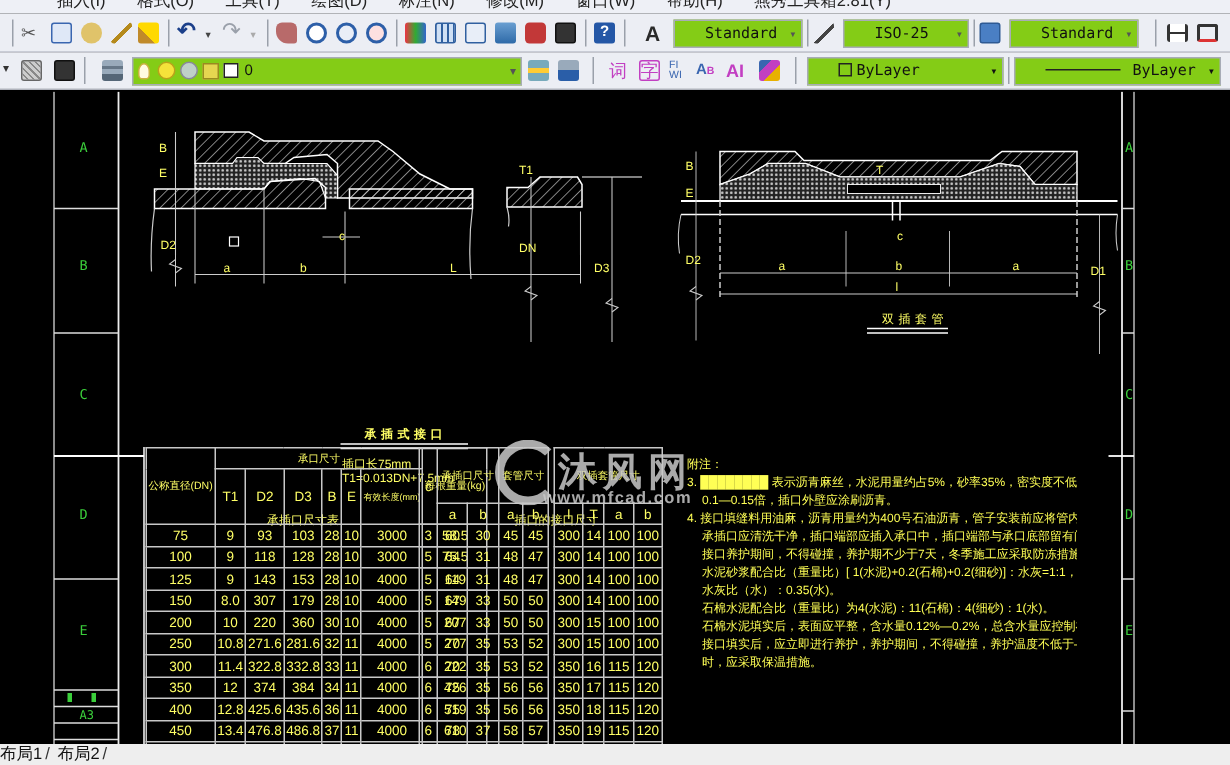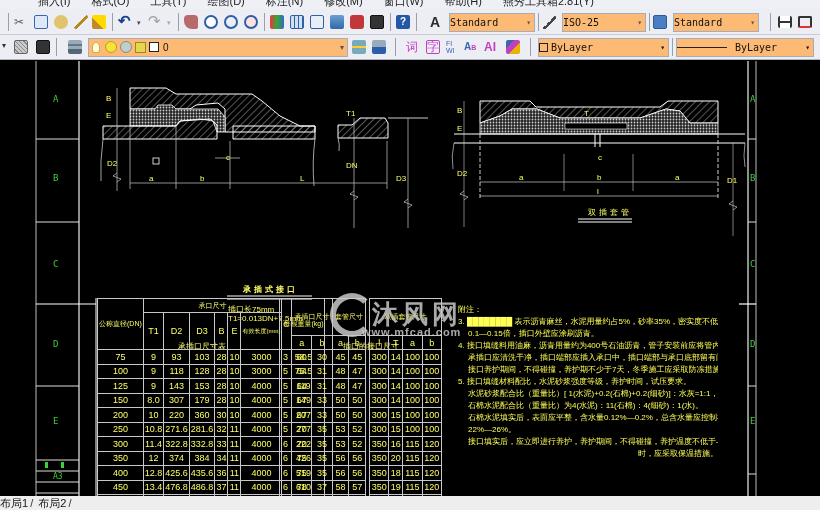--- a/index.html
+++ b/index.html
@@ -3,21 +3,21 @@
 <meta charset="utf-8">
 <style>
 *{box-sizing:border-box;margin:0;padding:0}
 body{width:820px;height:510px;overflow:hidden;background:#000;font-family:"Liberation Sans",sans-serif;position:relative}
 .menubar{position:absolute;left:0;top:0;width:820px;height:9px;background:#eef0f6;overflow:hidden;font-size:11px;line-height:9px;color:#222}
 .menubar span{margin-right:18px;position:relative;top:-3px}
 .tb1{position:absolute;left:0;top:9px;width:820px;height:26px;background:#eceef4;border-bottom:1px solid #c9ccd6}
 .tb2{position:absolute;left:0;top:35px;width:820px;height:25px;background:#eceef4;border-bottom:1px solid #b0b3bc}
 .ico{position:absolute;width:14px;height:14px;border-radius:2px}
 .sep{position:absolute;width:1px;height:18px;background:#9aa0aa}
-.combo{position:absolute;height:19px;background:#fdba74;border:1px solid #a8acb6;font-family:"DejaVu Sans Mono",monospace;font-size:10px;line-height:17px;padding-left:0;color:#111}
+.combo{position:absolute;height:19px;background:#84cc16;border:1px solid #a8acb6;font-family:"DejaVu Sans Mono",monospace;font-size:10px;line-height:17px;padding-left:20px;color:#111}
 .combo .arr{position:absolute;right:3px;top:0;font-size:8px;color:#555}
 .canvas{position:absolute;left:0;top:61px;width:820px;height:435px;background:#000;overflow:hidden}
 .statusbar{position:absolute;left:0;top:496px;width:820px;height:14px;background:#eeeeee;font-size:11px;line-height:14px;color:#111}
 .statusbar span{margin-right:2px}
 .grid-label{position:absolute;color:#3bcf3b;font-family:"DejaVu Sans Mono",monospace;font-size:9px}
 .tbl{position:absolute;border-collapse:collapse;color:#ffff66;font-family:"Liberation Sans Narrow","Liberation Sans",sans-serif;font-size:9px}
 .tbl td{border:1px solid #c8c8c8;text-align:center;height:14.5px;padding:0 1px;white-space:nowrap}
 .tbl .hd td{height:auto}
 .notes{position:absolute;left:458px;top:243px;width:260px;color:#ffff55;font-size:8px;line-height:11px}
 .notes div{margin-bottom:1px}
@@ -485,21 +485,21 @@
           <td>120</td>
         </tr>
         <tr>
           <td>6</td>
           <td>75</td>
           <td>35</td>
           <td>56</td>
           <td>56</td>
           <td style="border: none;"></td>
           <td>350</td>
-          <td>20</td>
+          <td>17</td>
           <td>115</td>
           <td>120</td>
         </tr>
         <tr>
           <td>6</td>
           <td>75</td>
           <td>35</td>
           <td>56</td>
           <td>56</td>
           <td style="border: none;"></td>
@@ -535,27 +535,26 @@
       </tbody>
   </table>
 
   <div class="notes" id="notes">
       <div style="white-space: nowrap; overflow: hidden;">附注：</div>
       <div style="white-space: nowrap; overflow: hidden;">3. ████████ 表示沥青麻丝，水泥用量约占5%，砂率35%，密实度不低于95%，沥青中加入1.5%石棉，沥青用量约占</div>
       <div style="white-space: nowrap; overflow: hidden; padding-left: 10px;">0.1—0.15倍，插口外壁应涂刷沥青。</div>
       <div style="white-space: nowrap; overflow: hidden;">4. 接口填缝料用油麻，沥青用量约为400号石油沥青，管子安装前应将管内清除干净，</div>
       <div style="white-space: nowrap; overflow: hidden; padding-left: 10px;">承插口应清洗干净，插口端部应插入承口中，插口端部与承口底部留有间隙，</div>
       <div style="white-space: nowrap; overflow: hidden; padding-left: 10px;">接口养护期间，不得碰撞，养护期不少于7天，冬季施工应采取防冻措施，养护温度不低于—2度。</div>
-      <div style="white-space: nowrap; overflow: hidden;">5. 接口填缝材料配比，水泥砂浆强度等级，养护时间，试压要求。</div>
       <div style="white-space: nowrap; overflow: hidden; padding-left: 10px;">水泥砂浆配合比（重量比）[ 1(水泥)+0.2(石棉)+0.2(细砂)]：水灰=1:1，</div>
+      <div style="white-space: nowrap; overflow: hidden; padding-left: 10px;">水灰比（水）：0.35(水)。</div>
       <div style="white-space: nowrap; overflow: hidden; padding-left: 10px;">石棉水泥配合比（重量比）为4(水泥)：11(石棉)：4(细砂)：1(水)。</div>
       <div style="white-space: nowrap; overflow: hidden; padding-left: 10px;">石棉水泥填实后，表面应平整，含水量0.12%—0.2%，总含水量应控制在</div>
-      <div style="white-space: nowrap; overflow: hidden; padding-left: 10px;">22%—26%。</div>
       <div style="white-space: nowrap; overflow: hidden; padding-left: 10px;">接口填实后，应立即进行养护，养护期间，不得碰撞，养护温度不低于—2度</div>
-      <div style="white-space: nowrap; overflow: hidden; padding-left: 10px; text-align: right;">时，应采取保温措施。</div>
+      <div style="white-space: nowrap; overflow: hidden; padding-left: 10px;">时，应采取保温措施。</div>
     </div>
 
   <div class="wm">
     <span style="position:absolute;left:0;top:0;width:44px;height:44px;border-radius:50%;border:6px solid rgba(200,200,200,0.85);border-right-color:transparent"></span>
     <span style="position:absolute;left:42px;top:4px;font-size:26px;white-space:nowrap;letter-spacing:4px">沐风网</span>
     <span style="position:absolute;left:32px;top:33px;font-size:11px;white-space:nowrap;letter-spacing:1px">www.mfcad.com</span>
   </div>
 </div>
 
 <div class="statusbar">

